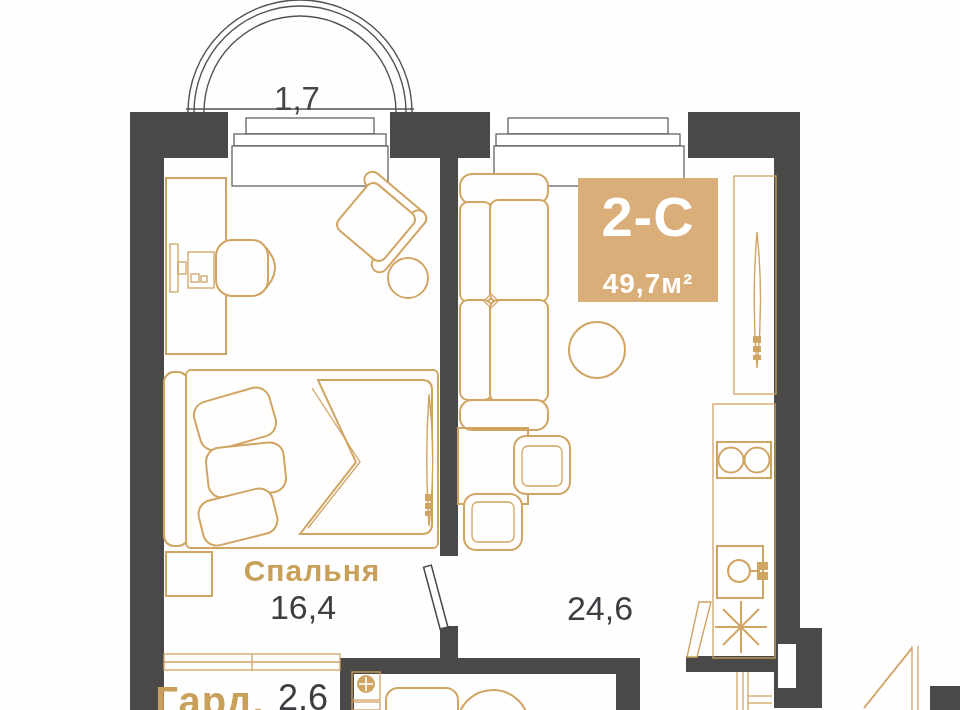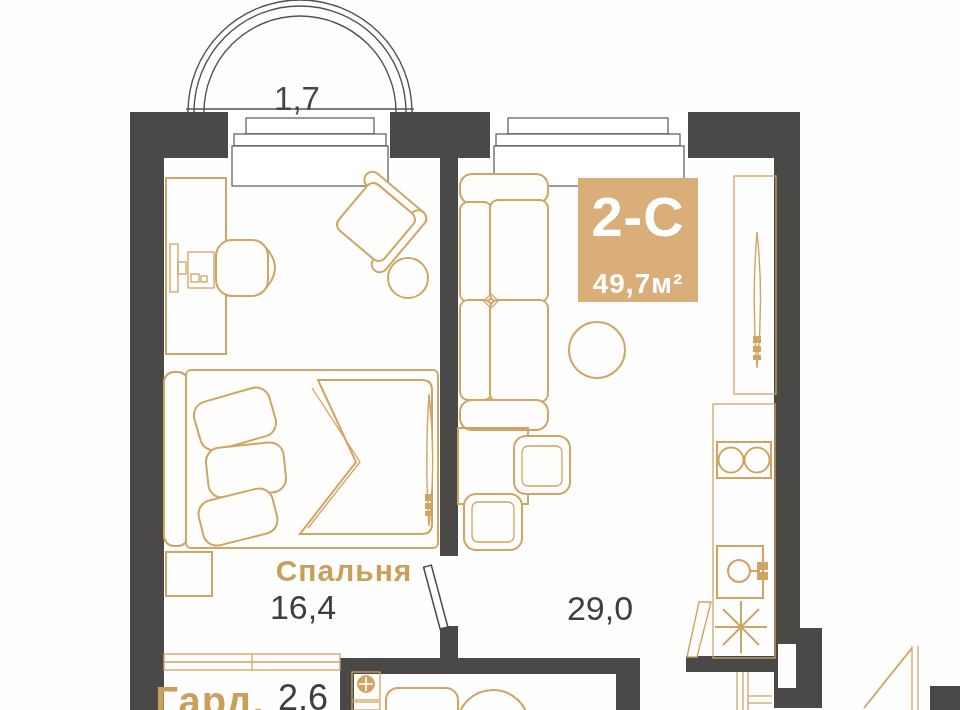--- a/index.html
+++ b/index.html
@@ -17,21 +17,21 @@
   .fw1{fill:#fffefd;stroke:#d0a463;stroke-width:1.4;}
   .ff{fill:#d0a463;stroke:none;}
   .xw{stroke:#ffffff;stroke-width:1.6;}
   
   .lbl{position:absolute;transform:translateX(-50%);white-space:nowrap;line-height:1;}
   .room-name{color:#c9a05a;font-weight:700;font-size:30px;letter-spacing:1px;}
   .room-name.small{font-size:40px;}
   .room-area{color:#3d3e42;font-weight:400;font-size:34px;text-align:right;}
   .room-area.small{font-size:36px;}
   .balcony-area{color:#45464a;font-weight:400;font-size:33px;}
-  .badge{position:absolute;left:578px;top:178px;width:120px;height:124px;background:#d9ae79;
+  .badge{position:absolute;left:578px;top:178px;width:140px;height:124px;background:#d9ae79;
          display:flex;flex-direction:column;align-items:center;justify-content:flex-start;
          padding-top:10px;box-sizing:border-box;}
   .badge .type{color:#ffffff;font-weight:700;font-size:56px;letter-spacing:1px;line-height:1.05;}
   .badge .area{color:#ffffff;font-weight:700;font-size:28px;letter-spacing:1px;margin-top:21px;}
 </style>
 </head>
 <body>
 
 <div class="stage">
   <svg width="960" height="710" viewBox="0 0 960 710">
@@ -216,20 +216,20 @@
     </g>
   </svg>
 
   <div class="lbl balcony-area" style="left:297px;top:46px;margin-top:36px;">1,7</div>
 
   <div class="badge">
     <div class="type">2-С</div>
     <div class="area">49,7м²</div>
   </div>
 
-  <div class="lbl room-name" style="left:312px;top:556px;margin-left:32px;">Спальня</div>
+  <div class="lbl room-name" style="left:312px;top:556px;">Спальня</div>
   <div class="lbl room-area" style="left:303px;top:590px;">16,4</div>
 
-  <div class="lbl room-area" style="left:600px;top:591px;">29,0</div>
+  <div class="lbl room-area" style="left:600px;top:591px;">24,6</div>
 
   <div class="lbl room-name small" style="left:210px;top:681px;">Гард.</div>
   <div class="lbl room-area small" style="left:303px;top:680px;">2,6</div>
 </div>
 
 </body></html>

